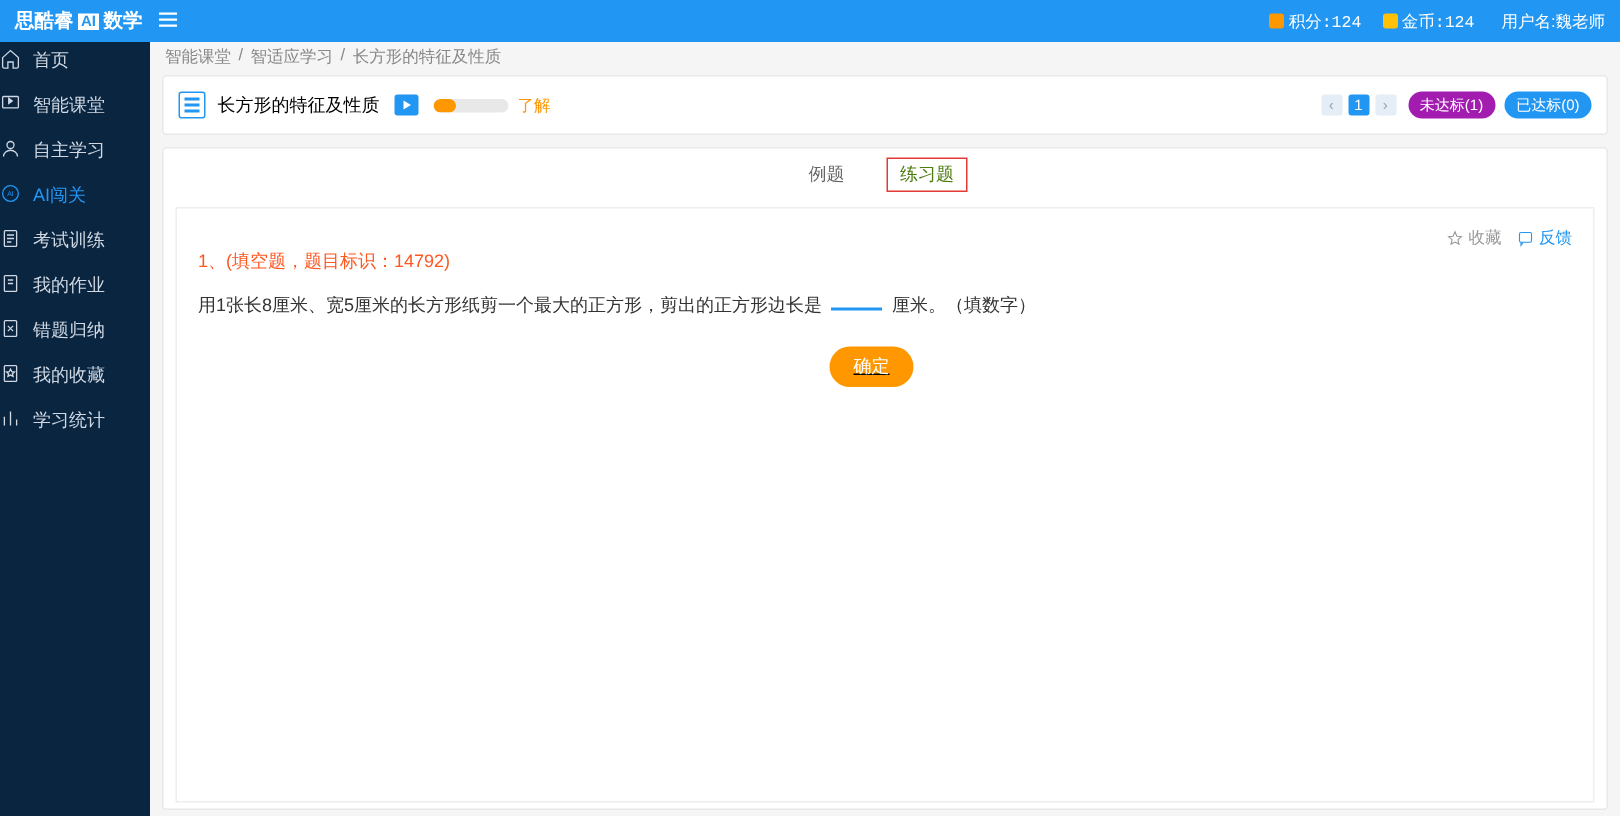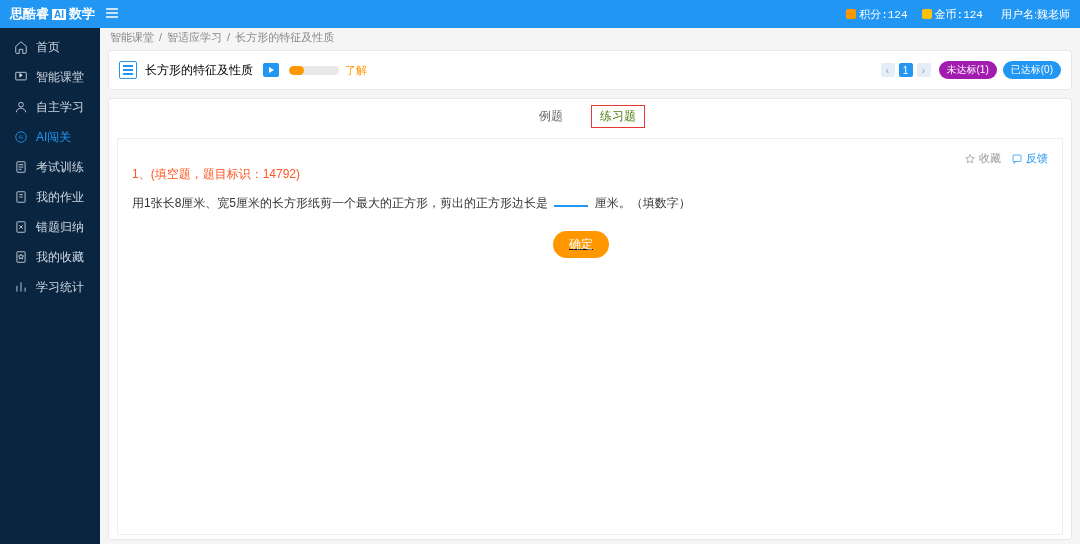--- a/index.html
+++ b/index.html
@@ -12,21 +12,21 @@
     .topbar-spacer { flex: 1; }
     .stat { margin-left: 14px; font-size: 11px; display: flex; align-items: center; gap: 3px; font-family: Liberation Mono, monospace; }
     .stat-icon { width: 10px; height: 10px; border-radius: 2px; }
     .stat-icon.points { background: #ff9800; }
     .stat-icon.coins { background: #ffc107; }
     .userbox { margin-left: 18px; font-size: 11px; }
     
     .layout { display: flex; height: calc(100% - 28px); }
     
     .sidebar { width: 100px; background: #0a2540; color: #cfd8e3; padding-top: 4px; }
-    .side-item { height: 30px; display: flex; align-items: center; padding-left: 14px; gap: 8px; font-size: 12px; cursor: pointer; }
+    .side-item { height: 30px; display: flex; gap: 8px; font-size: 12px; cursor: pointer; }
     .side-item.active { color: #2196f3; }
     .side-item .ico { width: 14px; height: 14px; display: flex; align-items: center; justify-content: center; }
     .side-item svg { width: 14px; height: 14px; stroke: currentColor; fill: none; stroke-width: 1.5; }
     
     .content { flex: 1; background: #f5f5f5; display: flex; flex-direction: column; position: relative; }
     
     .breadcrumb { height: 18px; padding: 2px 10px; font-size: 11px; color: #888; display: flex; align-items: center; gap: 5px; }
     .breadcrumb a { color: #888; text-decoration: none; }
     
     .topic-bar { margin: 4px 8px; background: #fff; border: 1px solid #e8e8e8; border-radius: 3px; height: 40px; display: flex; align-items: center; padding: 0 10px; font-size: 12px; }

